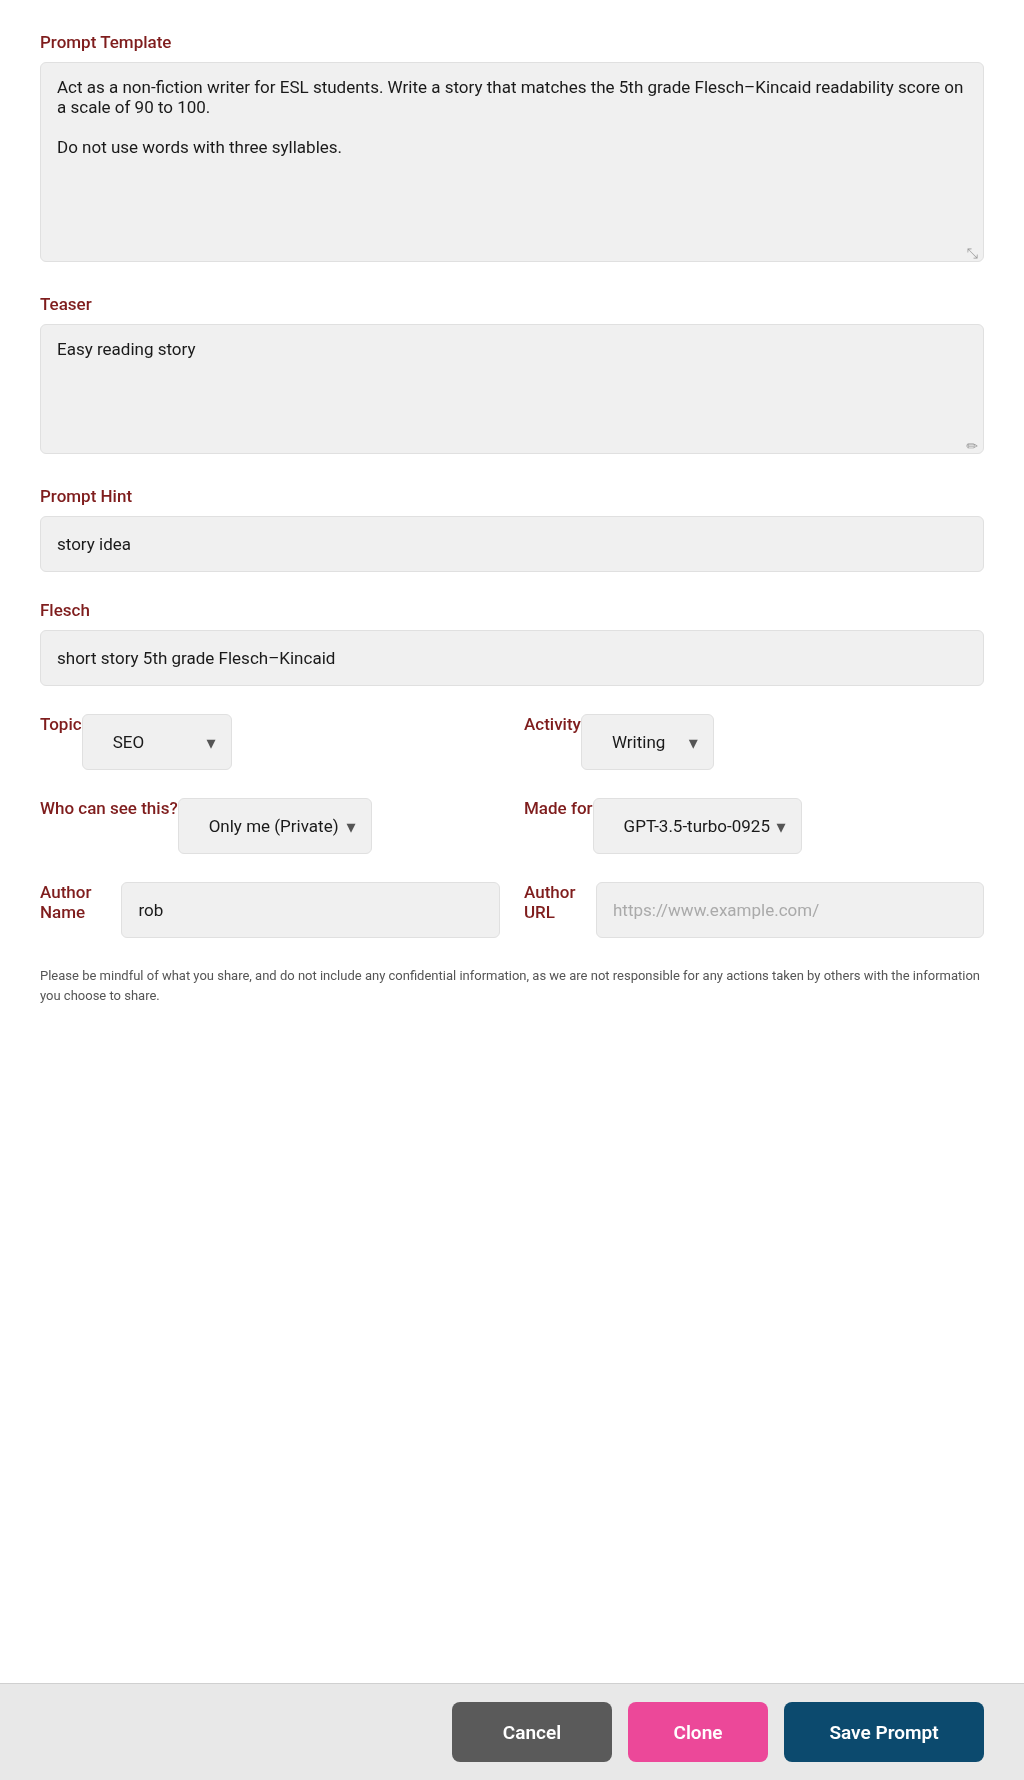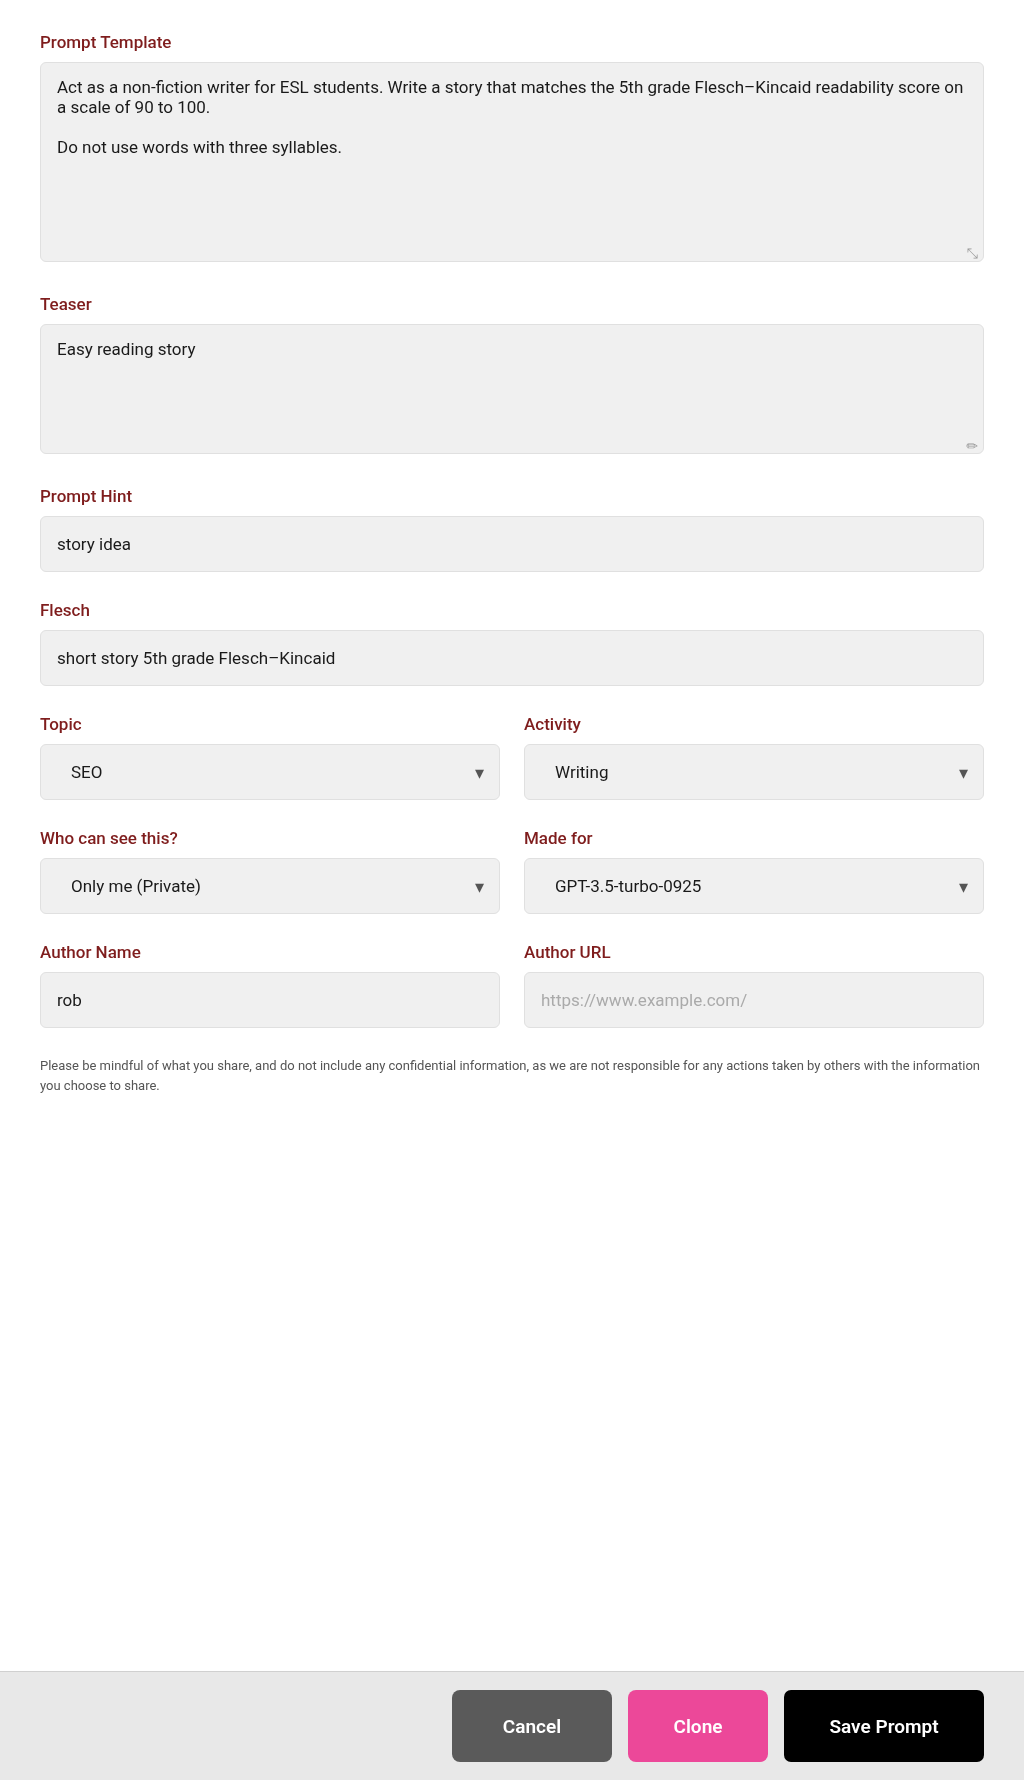--- a/index.html
+++ b/index.html
@@ -76,21 +76,21 @@
 
     .two-col {
       display: grid;
       grid-template-columns: 1fr 1fr;
       gap: 24px;
       margin-bottom: 28px;
     }
 
     .col-group {
       display: flex;
-      flex-direction: column;
+      flex-direction: row;
     }
 
     .col-group .section-label {
       margin-bottom: 10px;
     }
 
     select {
       width: 100%;
       height: 56px;
       background: #f0f0f0;
@@ -137,21 +137,21 @@
       padding: 18px 40px;
       display: flex;
       justify-content: flex-end;
       gap: 16px;
       position: sticky;
       bottom: 0;
       border-top: 1px solid #d0d0d0;
     }
 
     .btn {
-      height: 72px;
+      height: 60px;
       padding: 0 36px;
       border-radius: 8px;
       font-size: 19px;
       font-weight: 600;
       font-family: inherit;
       cursor: pointer;
       border: none;
       outline: none;
     }
 
@@ -161,24 +161,23 @@
       min-width: 160px;
     }
 
     .btn-clone {
       background: #ec4899;
       color: #ffffff;
       min-width: 140px;
     }
 
     .btn-save {
-      background: #000000;
+      background: #0c4a6e;
       color: #ffffff;
       min-width: 200px;
-      border-radius: 7px;
     }
   </style>
 </head>
 <body>
 
 <div class="main-content">
 
   <div class="form-group">
     <div class="section-label">Prompt Template</div>
     <div class="textarea-wrapper">

